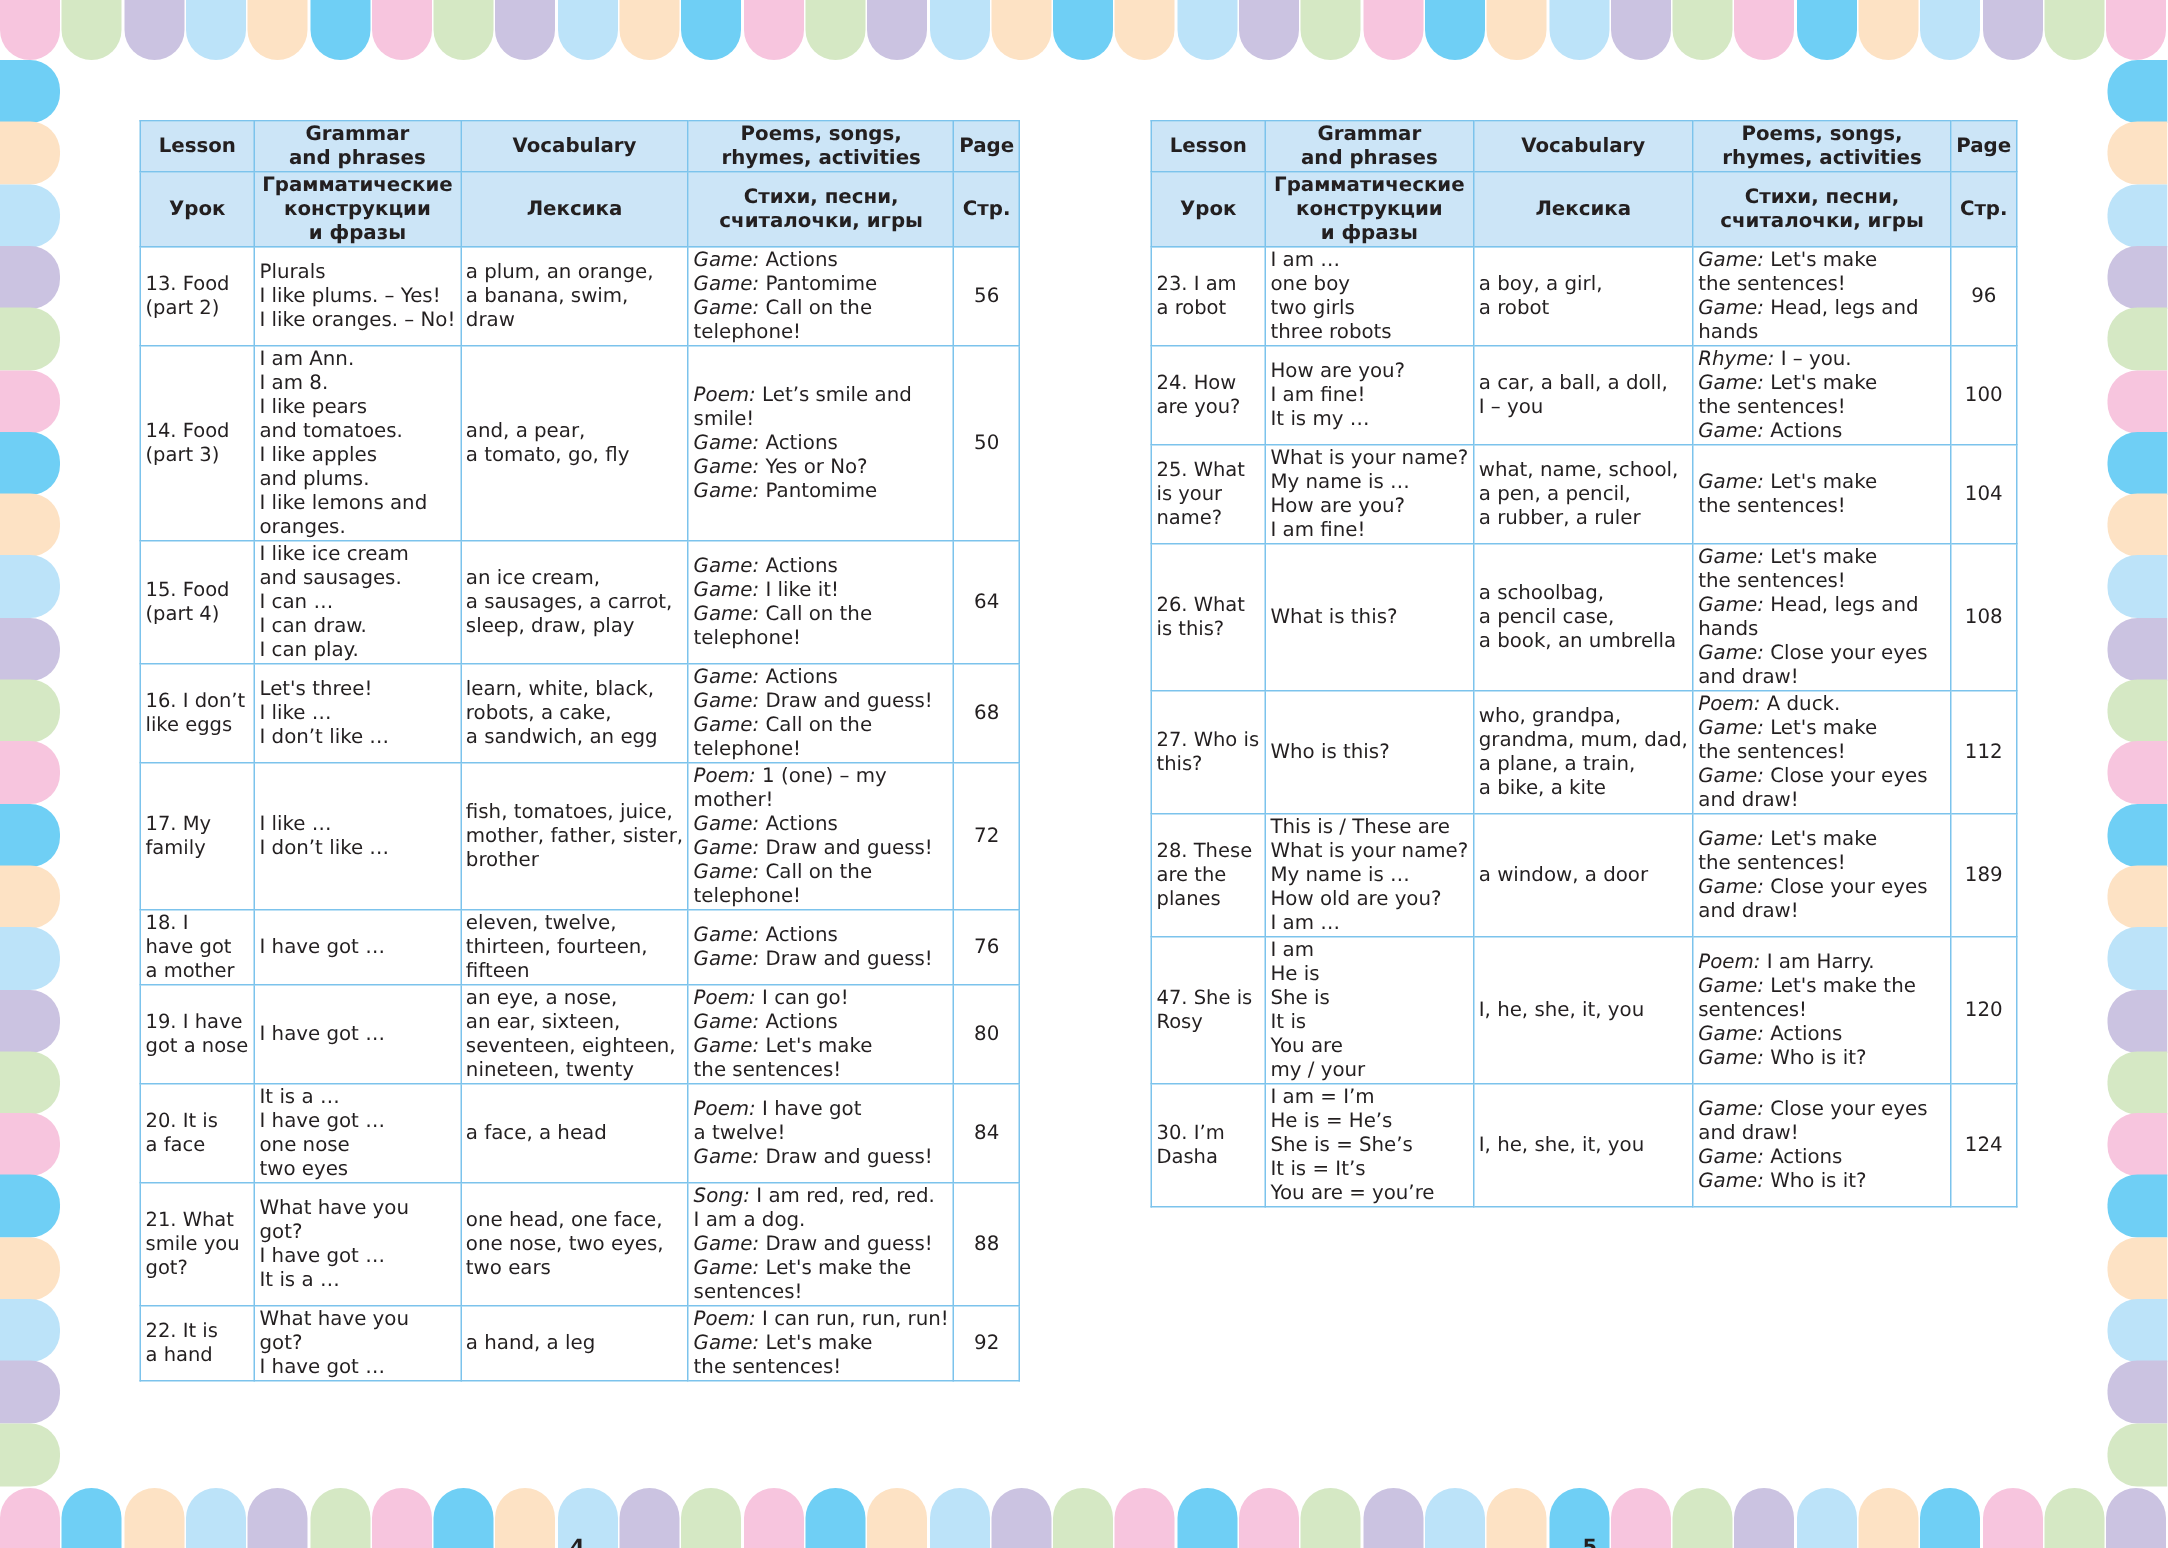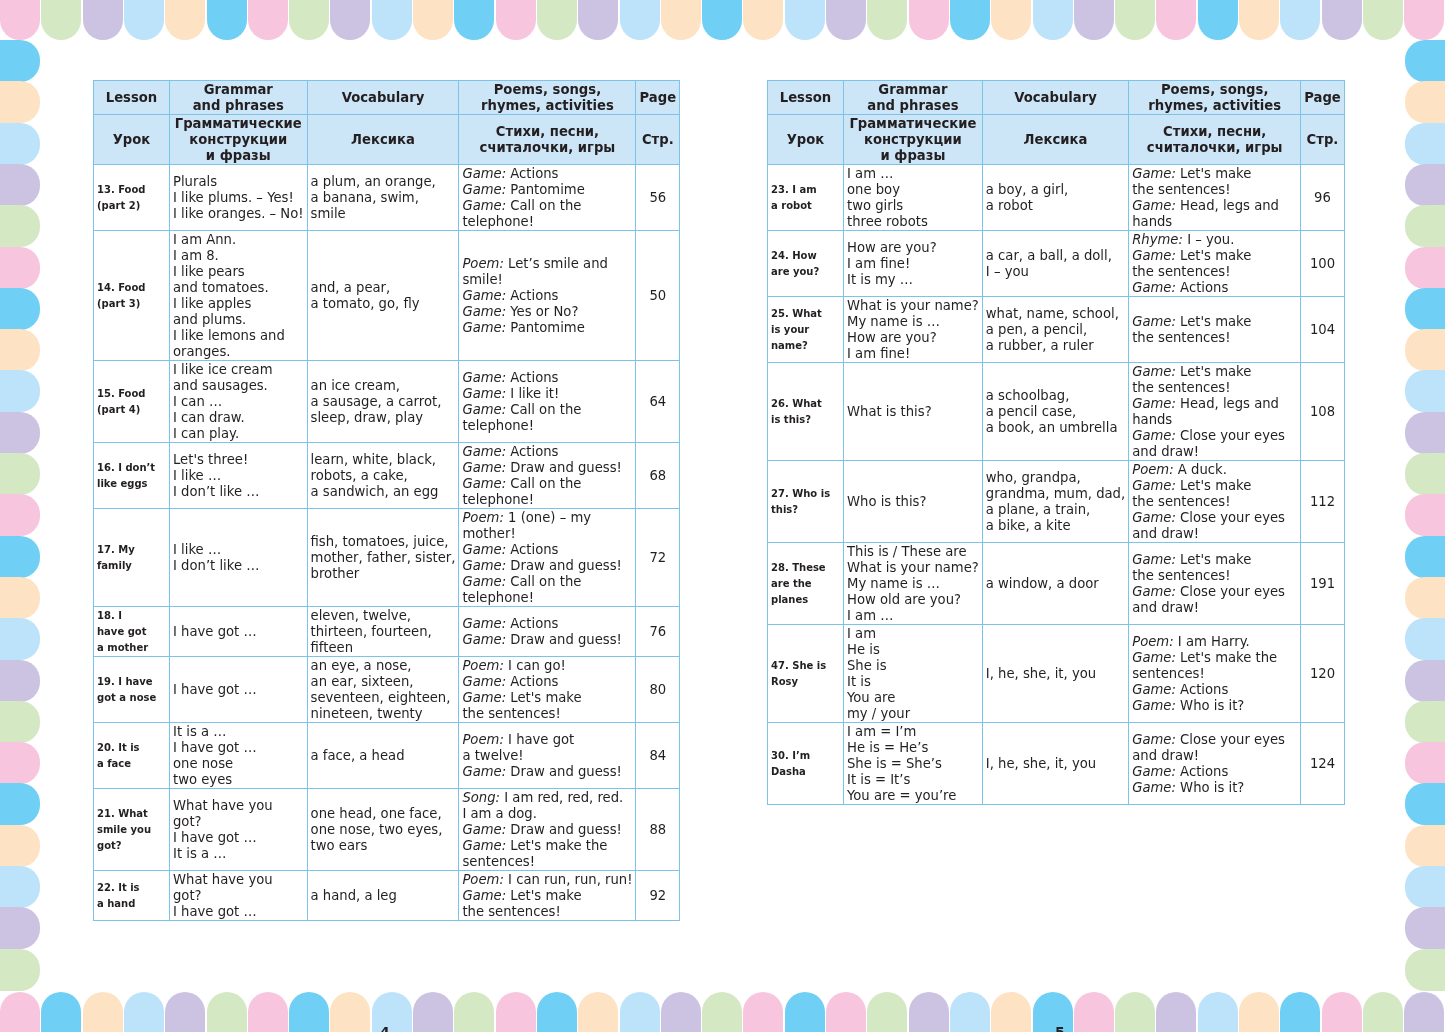--- a/index.html
+++ b/index.html
@@ -41,21 +41,21 @@
     font-weight:bold;
     text-align:center;
     font-size:13.2px;
     line-height:16px;
   }
   .col-lesson { width:76px; }
   .col-grammar { width:132px; }
   .col-vocab { width:138px; }
   .col-poems { width:172px; }
   .col-page { width:33px; }
-  td.lesson { font-weight:bold; font-size:10px; }
+  td.lesson { font-weight:normal; font-size:13px; }
   td.page-num { text-align:center; }
   .line { display:block; white-space:nowrap; }
   .poem-line { display:block; white-space:nowrap; }
   .poem-label { font-style:italic; }
   .page-footer {
     position:absolute; top:944px; font-weight:bold; font-size:14px;
   }
 </style>
 </head>
 <body>
@@ -230,21 +230,21 @@
             <span class="line">(part 2)</span>
           </td>
           <td>
             <span class="line">Plurals</span>
             <span class="line">I like plums. – Yes!</span>
             <span class="line">I like oranges. – No!</span>
           </td>
           <td>
             <span class="line">a plum, an orange,</span>
             <span class="line">a banana, swim,</span>
-            <span class="line">smile</span>
+            <span class="line">draw</span>
           </td>
           <td>
             <span class="poem-line"><span class="poem-label">Game:</span> <span>Actions</span></span>
             <span class="poem-line"><span class="poem-label">Game:</span> <span>Pantomime</span></span>
             <span class="poem-line"><span class="poem-label">Game:</span> <span>Call on the</span></span>
             <span class="poem-line"><span class="poem-label"></span><span>telephone!</span></span>
           </td>
           <td class="page-num">56</td>
         </tr>
         <tr style="height: 130px;">
@@ -282,21 +282,21 @@
           </td>
           <td>
             <span class="line">I like ice cream</span>
             <span class="line">and sausages.</span>
             <span class="line">I can …</span>
             <span class="line">I can draw.</span>
             <span class="line">I can play.</span>
           </td>
           <td>
             <span class="line">an ice cream,</span>
-            <span class="line">a sausage, a carrot,</span>
+            <span class="line">a sausages, a carrot,</span>
             <span class="line">sleep, draw, play</span>
           </td>
           <td>
             <span class="poem-line"><span class="poem-label">Game:</span> <span>Actions</span></span>
             <span class="poem-line"><span class="poem-label">Game:</span> <span>I like it!</span></span>
             <span class="poem-line"><span class="poem-label">Game:</span> <span>Call on the</span></span>
             <span class="poem-line"><span class="poem-label"></span><span>telephone!</span></span>
           </td>
           <td class="page-num">64</td>
         </tr>
@@ -629,21 +629,21 @@
           </td>
           <td>
             <span class="line">a window, a door</span>
           </td>
           <td>
             <span class="poem-line"><span class="poem-label">Game:</span> <span>Let's make</span></span>
             <span class="poem-line"><span class="poem-label"></span><span>the sentences!</span></span>
             <span class="poem-line"><span class="poem-label">Game:</span> <span>Close your eyes</span></span>
             <span class="poem-line"><span class="poem-label"></span><span>and draw!</span></span>
           </td>
-          <td class="page-num">191</td>
+          <td class="page-num">189</td>
         </tr>
         <tr style="height: 98px;">
           <td class="lesson">
             <span class="line">47. She is</span>
             <span class="line">Rosy</span>
           </td>
           <td>
             <span class="line">I am</span>
             <span class="line">He is</span>
             <span class="line">She is</span>

